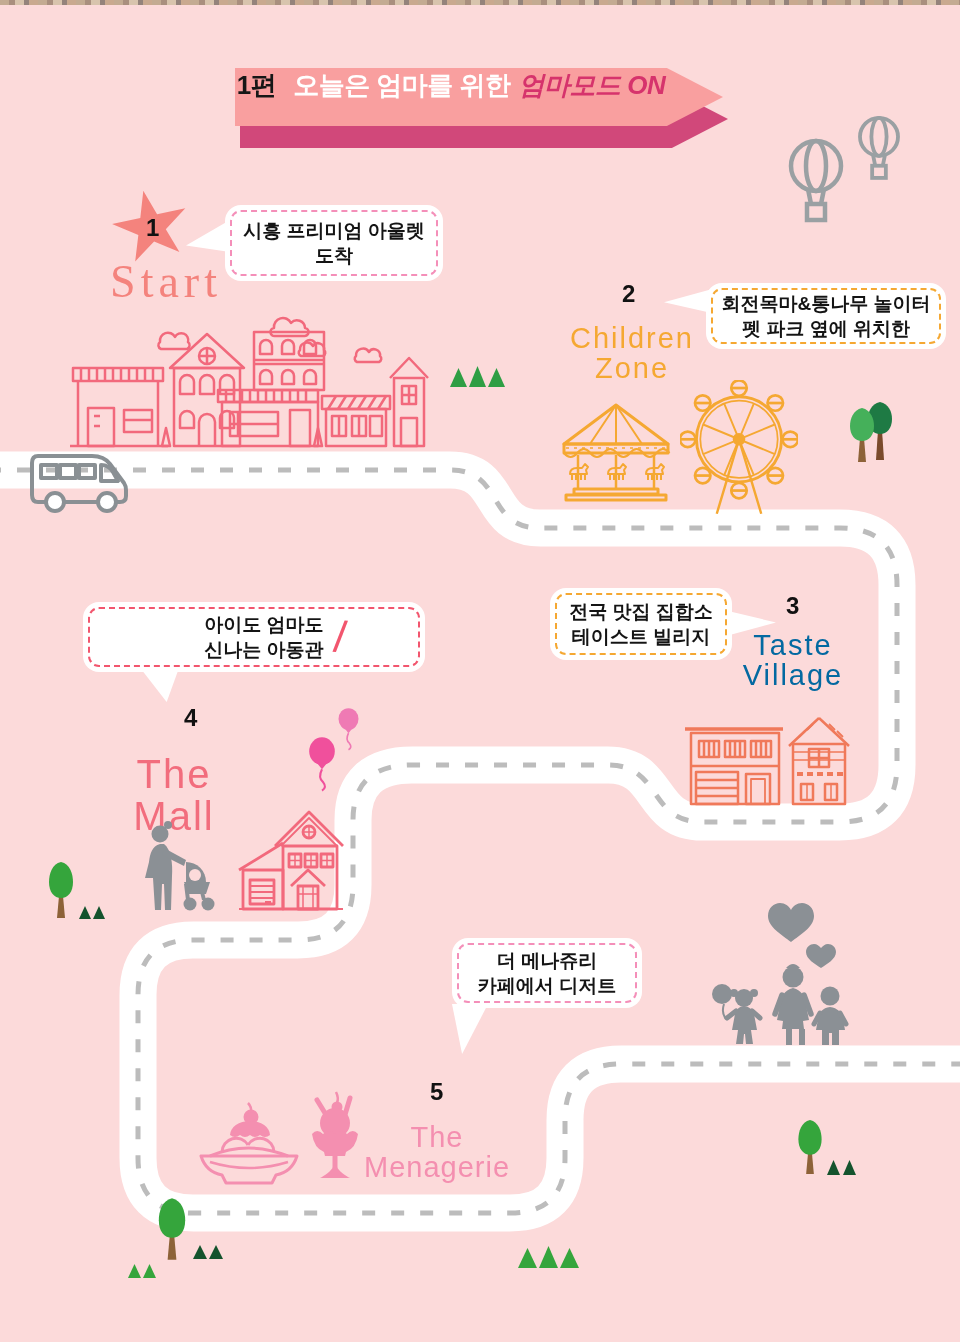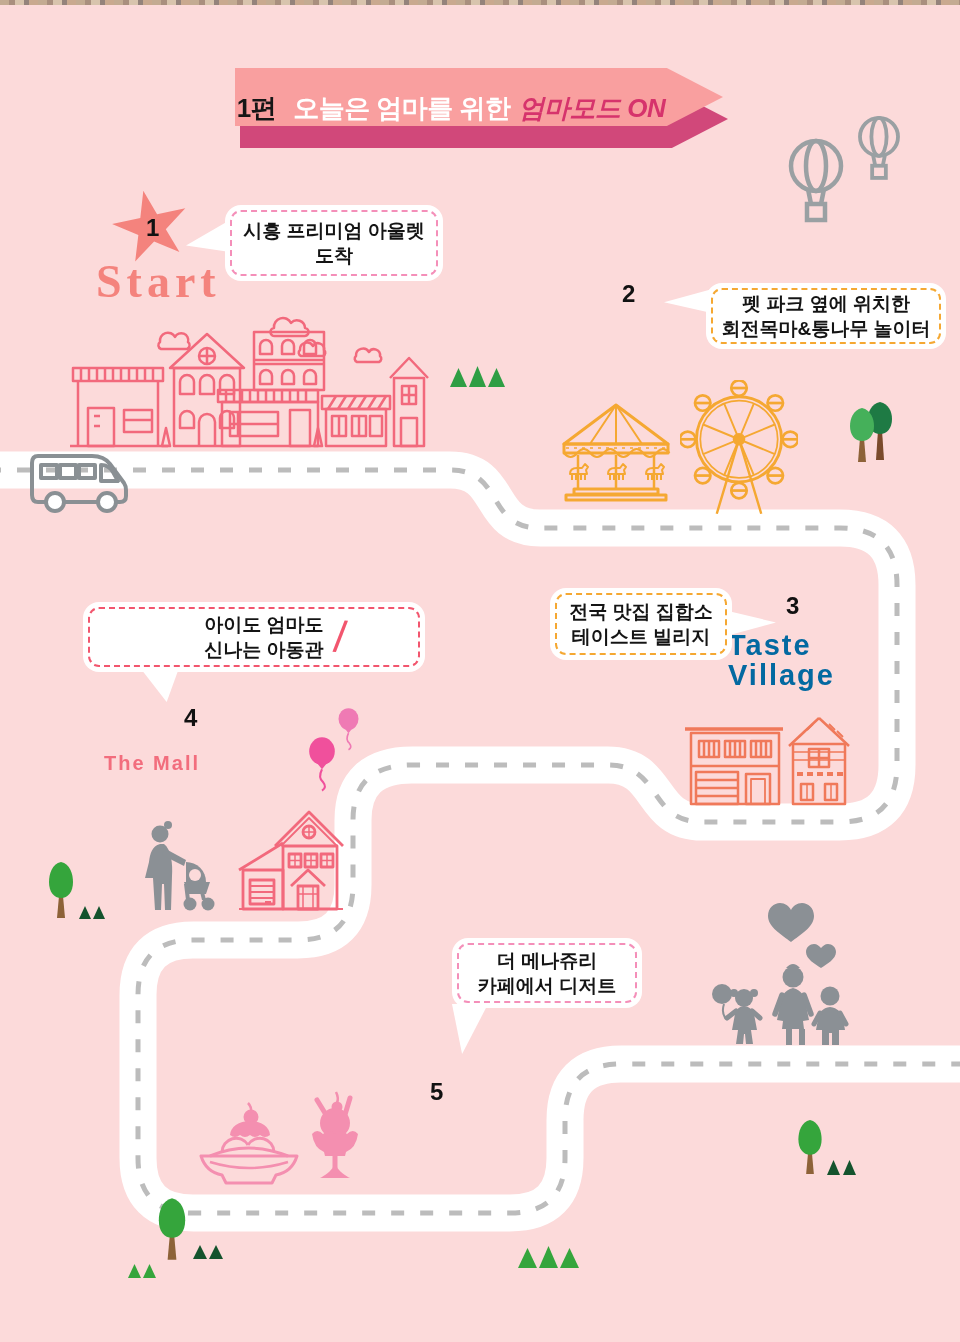--- a/index.html
+++ b/index.html
@@ -15,21 +15,21 @@
     background:repeating-linear-gradient(90deg,#c3ab92 0 9px,#a98f7e 9px 15px,#d8c4ad 15px 24px,#94837b 24px 29px,#c9a98f 29px 38px);
   }
   
   .banner-shadow{
     left:240px; top:90px; width:488px; height:58px; background:#d1487a;
     clip-path:polygon(0 0,88.5% 0,100% 50%,88.5% 100%,0 100%);
   }
   .banner-main{
     left:235px; top:68px; width:488px; height:58px; background:#f99f9f;
     clip-path:polygon(0 0,88.5% 0,100% 50%,88.5% 100%,0 100%);
-    display:flex; align-items:flex-end; justify-content:center;
+    display:flex; align-items:flex-start; justify-content:center;
     padding-right:56px; box-sizing:border-box; gap:8px;
     font-size:26px; font-weight:700; letter-spacing:-0.5px; white-space:nowrap;
   }
   .banner-episode{color:#161616;}
   .banner-title{color:#ffffff;margin-left:9px;}
   .banner-highlight{color:#d6336c;font-style:italic;}
   
   .road-svg{left:0; top:0; z-index:1;}
   .art{z-index:2;}
   
@@ -43,21 +43,21 @@
     content:""; position:absolute; inset:5px; border:2px dashed var(--bc,#f48fb9);
     border-radius:11px; pointer-events:none;
   }
   .bubble .lines{position:relative;}
   .tail{position:absolute; background:#fff; z-index:3;}
   .num{
     position:absolute; z-index:4; color:#111;
     font-size:24px; font-weight:600;
   }
   .stop-label{
-    position:absolute; z-index:2; font-weight:700; text-align:left;
+    position:absolute; z-index:2; font-weight:400; text-align:center;
     letter-spacing:2px; line-height:1.05;
   }
   .tree-tri{position:absolute; clip-path:polygon(50% 0,100% 100%,0 100%); z-index:2;}
   .star{
     position:absolute; left:112px; top:190px; width:78px; height:74px; z-index:2;
     background:#f4837d; transform:rotate(-12deg);
     clip-path:polygon(50% 0%,61% 35%,98% 35%,68% 57%,79% 91%,50% 70%,21% 91%,32% 57%,2% 35%,39% 35%);
   }
   .slash{
     display:inline-block; color:#f2566e; font-size:44px; font-weight:400;
@@ -177,25 +177,29 @@
       <rect x="13" y="15" width="16" height="13"></rect>
       <rect x="32" y="15" width="16" height="13"></rect>
       <rect x="51" y="15" width="16" height="13"></rect>
       <path d="M73 15 Q81 15 85 22 L90 31 H73 Z"></path>
       <circle cx="27" cy="52" r="9" fill="#ffffff"></circle>
       <circle cx="79" cy="52" r="9" fill="#ffffff"></circle>
     </g>
   </svg>
 
   <div class="num" style="left:622px; top:280px;">2</div>
+  <div class="stop-label" style="left:562px; top:323px; width:140px; font-size:29px; color:#f5a832;">
+    <div>Children</div>
+    <div>Zone</div>
+  </div>
   <div class="tail" style="left:664px; top:288px; width:52px; height:26px; clip-path:polygon(100% 0,0 55%,100% 100%);"></div>
   <div class="bubble" style="left:706px; top:283px; width:240px; height:66px; --bc:#f5a832;">
     <div class="lines">
+      <div>회전목마&amp;통나무 놀이터</div>
       <div>펫 파크 옆에 위치한</div>
-      <div>회전목마&amp;통나무 놀이터</div>
     </div>
   </div>
 
   <svg class="abs art" style="left:556px; top:402px;" width="120" height="100" viewBox="0 0 120 100">
     <defs>
       <g id="horse">
         <path d="M3 10 c0 -4 3 -6 7 -6 h5 l3 -4 3 3 -2 3 1 4 h-17 z M5 10 v6 M9 10 v6 M14 10 v6 M18 10 v6" fill="none" stroke="#f5a832" stroke-width="2" stroke-linejoin="round"></path>
       </g>
     </defs>
     <g fill="none" stroke="#f5a832" stroke-width="3" stroke-linejoin="round">
@@ -294,21 +298,21 @@
     <div class="lines" style="display:flex; align-items:center; gap:6px;margin-left:46px;">
       <div>
         <div>아이도 엄마도</div>
         <div>신나는 아동관</div>
       </div>
       <span class="slash">/</span>
     </div>
   </div>
   <div class="tail" style="left:135px; top:668px; width:44px; height:34px; clip-path:polygon(12% 0,100% 0,72% 100%);"></div>
   <div class="num" style="left:184px; top:704px;">4</div>
-  <div class="stop-label" style="left:104px; top:753px; width:140px; font-size:20px; color:#f26d7d;">
+  <div class="stop-label" style="left:104px; top:753px; width:140px; font-size:40px; color:#f26d7d;">
     <div>The Mall</div>
   </div>
 
   <svg class="abs art" style="left:306px; top:736px;" width="32" height="56" viewBox="0 0 30 52">
     <ellipse cx="15" cy="14" rx="12" ry="13" fill="#f0509c"></ellipse>
     <polygon points="11,26 19,26 15,31" fill="#f0509c"></polygon>
     <path d="M15 31 q-4 8 1 12 q4 5 -1 8" fill="none" stroke="#f0509c" stroke-width="2"></path>
   </svg>
   <svg class="abs art" style="left:336px; top:706px;" width="25" height="46" viewBox="0 0 30 52">
     <ellipse cx="15" cy="14" rx="12" ry="13" fill="#ef7ab4"></ellipse>
@@ -363,20 +367,24 @@
   <div class="tree-tri" style="left:93px; top:906px; width:12px; height:13px; background:#14532d;"></div>
 
   <div class="bubble" style="left:452px; top:938px; width:190px; height:70px; --bc:#f48fb9;">
     <div class="lines">
       <div>더 메나쥬리</div>
       <div>카페에서 디저트</div>
     </div>
   </div>
   <div class="tail" style="left:452px; top:1004px; width:36px; height:50px; clip-path:polygon(0 0,100% 0,28% 100%);"></div>
   <div class="num" style="left:430px; top:1078px;">5</div>
+  <div class="stop-label" style="left:362px; top:1122px; width:150px; font-size:29px; color:#f48fb0; letter-spacing:1px;">
+    <div>The</div>
+    <div>Menagerie</div>
+  </div>
 
   <svg class="abs art" style="left:698px; top:894px;" width="160" height="152" viewBox="0 0 160 152">
     <g fill="#8b9095">
       <path d="M70 22 C70 14 76 9 82 9 C87 9 91 12 93 16 C95 12 99 9 104 9 C110 9 116 14 116 22 C116 33 102 41 93 48 C84 41 70 33 70 22 Z"></path>
       <path d="M108 58 C108 53 112 50 116 50 C119 50 121 52 123 54 C125 52 127 50 130 50 C134 50 138 53 138 58 C138 65 129 70 123 74 C117 70 108 65 108 58 Z"></path>
 
       <circle cx="24" cy="100" r="10"></circle>
       <path d="M26 110 q-3 9 2 15" fill="none" stroke="#8b9095" stroke-width="2"></path>
       <circle cx="46" cy="104" r="9"></circle>
       <circle cx="36" cy="99" r="4"></circle>

